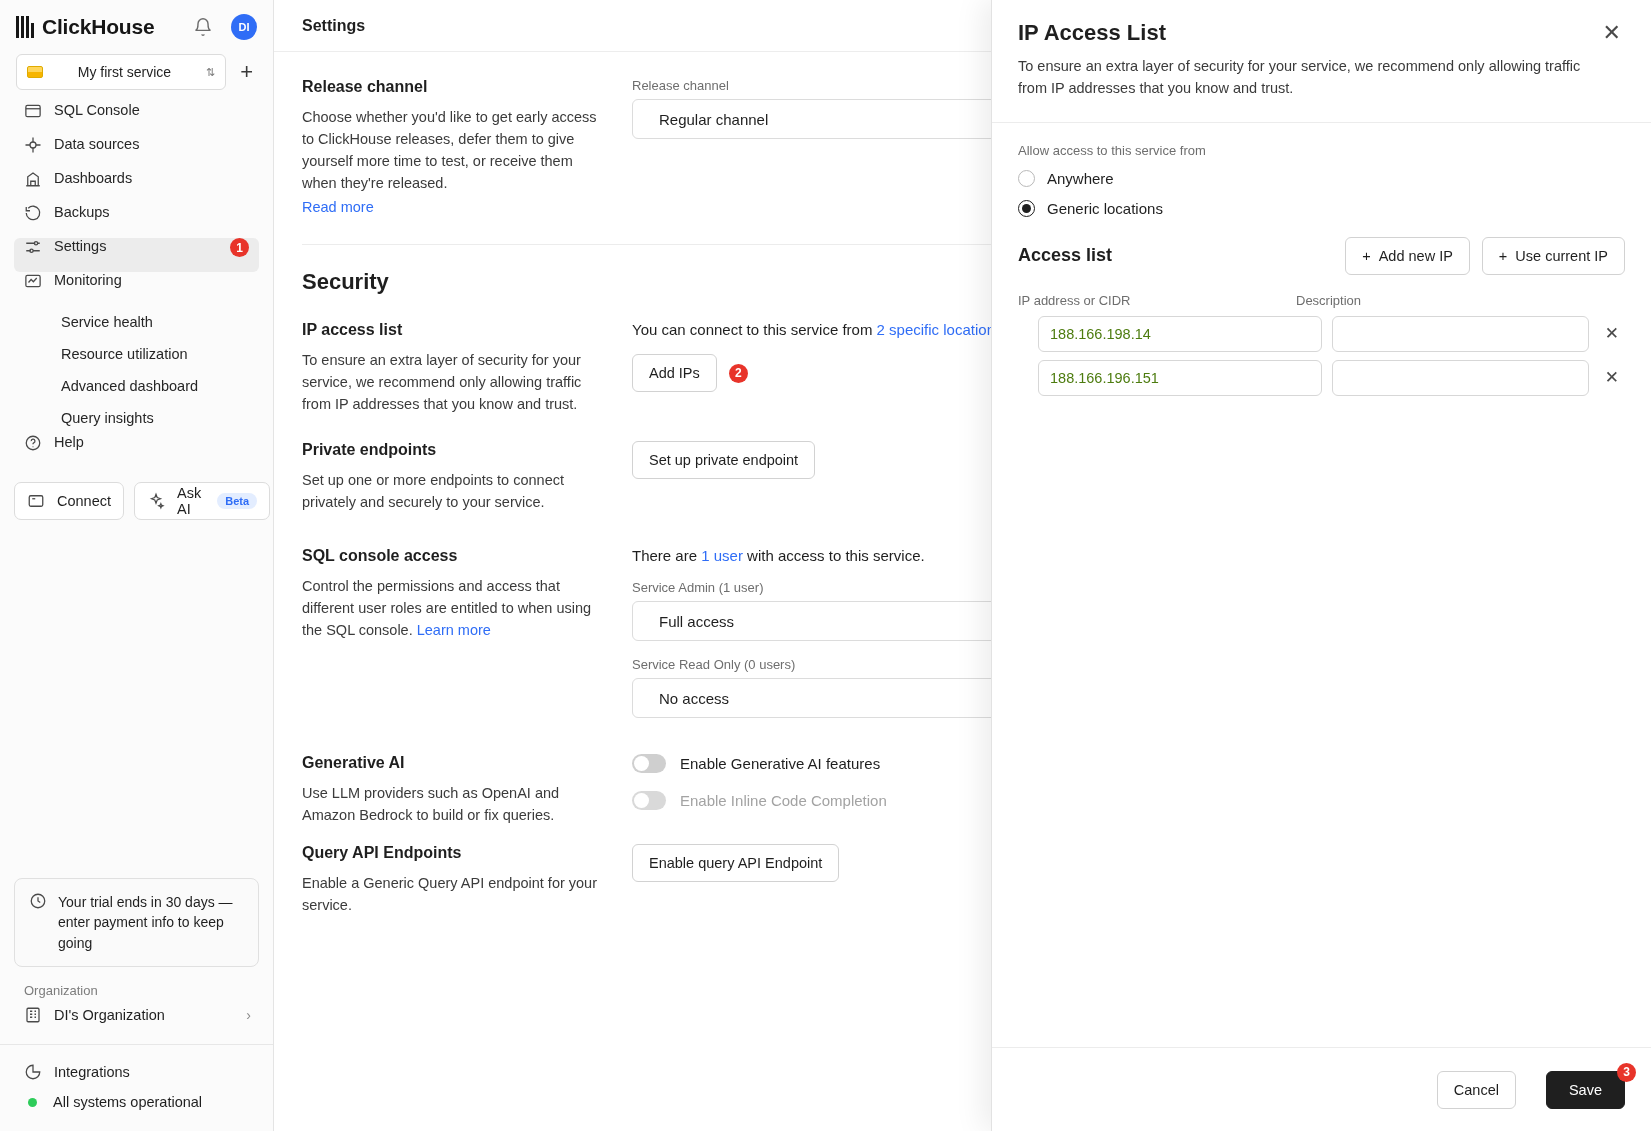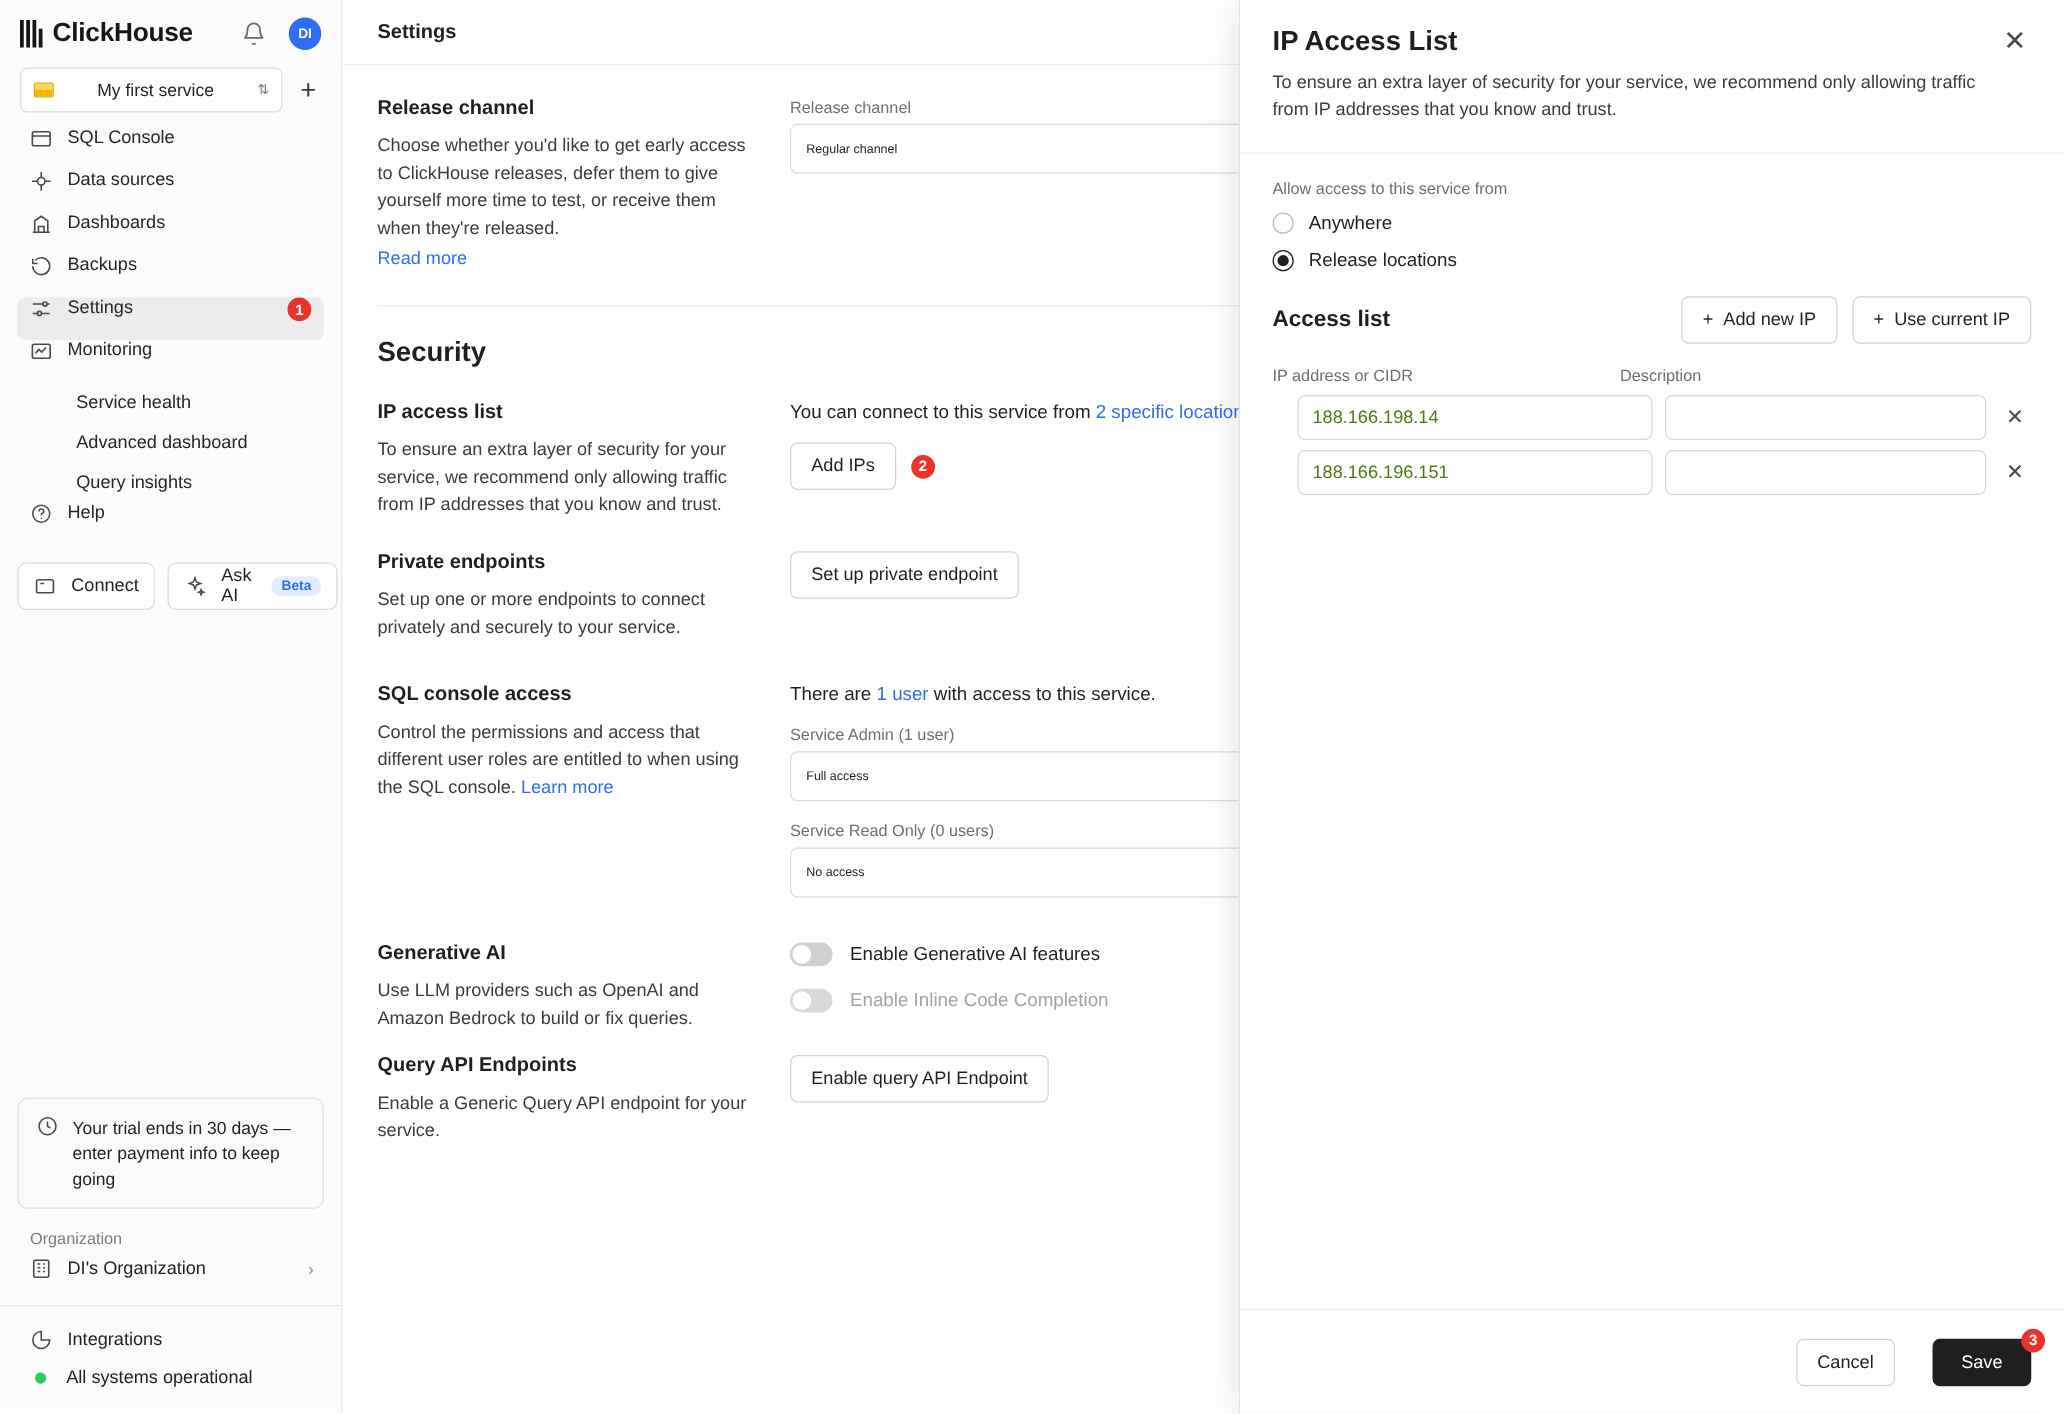--- a/index.html
+++ b/index.html
@@ -110,21 +110,21 @@
   .sect { padding: 0 28px; }
   .row2 { display: flex; gap: 30px; padding-top: 26px; }
   .col-left { width: 300px; flex: none; }
   .col-right { flex: 1; min-width: 0; }
   .h-title { font-size: 16px; font-weight: 700; margin: 0 0 10px 0; }
   .desc { font-size: 14.5px; line-height: 1.52; color: #3b3b3b; margin: 0; }
   .link { color: #2f6df6; text-decoration: none; cursor: pointer; }
   .field-label { font-size: 13px; color: #6e6e6e; margin-bottom: 6px; }
   .select-box {
     height: 40px; border: 1px solid #dcdcdc; border-radius: 6px; background:#fff;
-    display: flex; align-items: center; padding: 0 12px; font-size: 10px; max-width: 680px;
+    display: flex; align-items: center; padding: 0 26px; font-size: 15px; max-width: 680px;
   }
   .divider { border-top: 1px solid #ececec; margin: 26px 0 0 0; }
   .sec-title { font-size: 22px; font-weight: 700; margin: 24px 0 0 0; }
   .btn {
     height: 38px; border: 1px solid #d2d2d2; border-radius: 6px; background: #fff;
     font-size: 14.5px; padding: 0 16px; cursor: pointer; display:inline-flex; align-items:center;
     color: #1f1f1f;
   }
   .inline-note { font-size: 15px; margin: 0 0 16px 0; }
   .withbadge { display: flex; align-items: center; gap: 12px; }
@@ -278,20 +278,23 @@
               <path d="M6 14l3.5-4 3 3L17 8"></path>
             </svg>
         </span>
         <span class="nav-label">Monitoring</span>
       </div>
 
       <div class="nav-sub">
         <span>Service health</span>
       </div>
       <div class="nav-sub">
+        <span>Resource utilization</span>
+      </div>
+      <div class="nav-sub">
         <span>Advanced dashboard</span>
       </div>
       <div class="nav-sub">
         <span>Query insights</span>
       </div>
 
       <div class="nav-item">
         <span class="nav-ico">
           <svg viewBox="0 0 24 24" width="18" height="18" fill="none" stroke="currentColor" stroke-width="1.7">
               <circle cx="12" cy="12" r="9"></circle>
@@ -480,21 +483,21 @@
       <div class="drawer-divider"></div>
 
       <div class="radio-label">Allow access to this service from</div>
 
       <div class="radio-row">
         <span class="radio"></span>
         <span>Anywhere</span>
       </div>
       <div class="radio-row">
         <span class="radio checked"></span>
-        <span>Release locations</span>
+        <span>Generic locations</span>
       </div>
 
       <div class="access-head">
         <span class="access-title">Access list</span>
         <button class="btn">
           <span style="margin-right:8px;">+</span>
           <span>Add new IP</span>
         </button>
         <button class="btn">
           <span style="margin-right:8px;">+</span>

